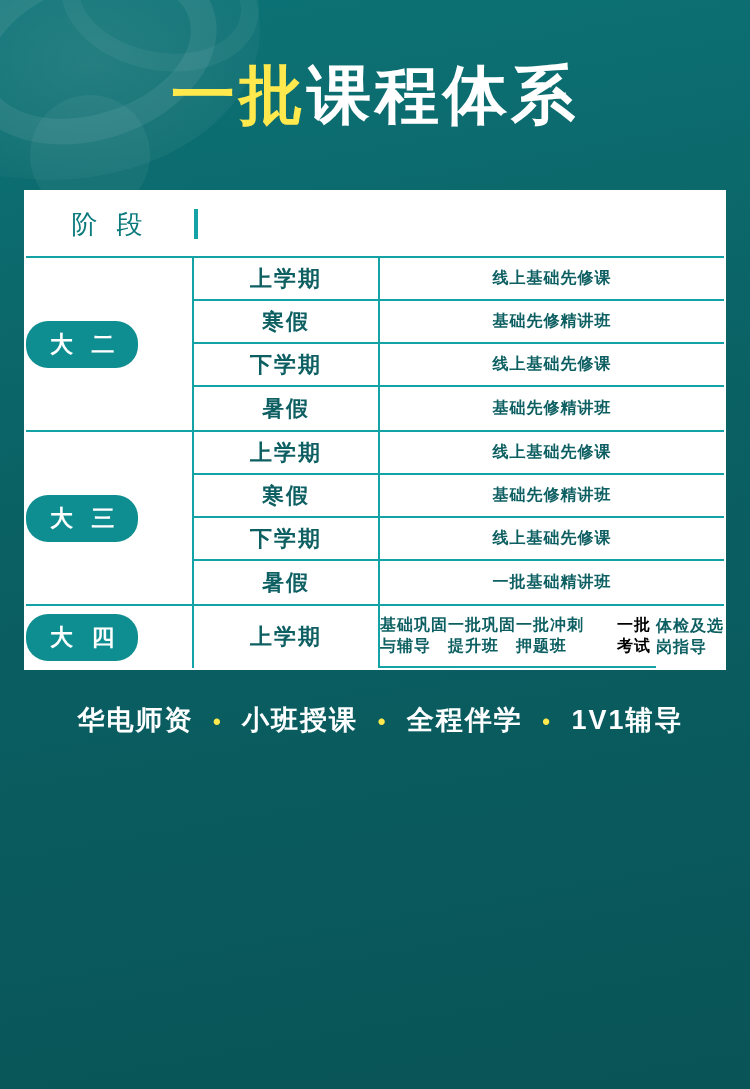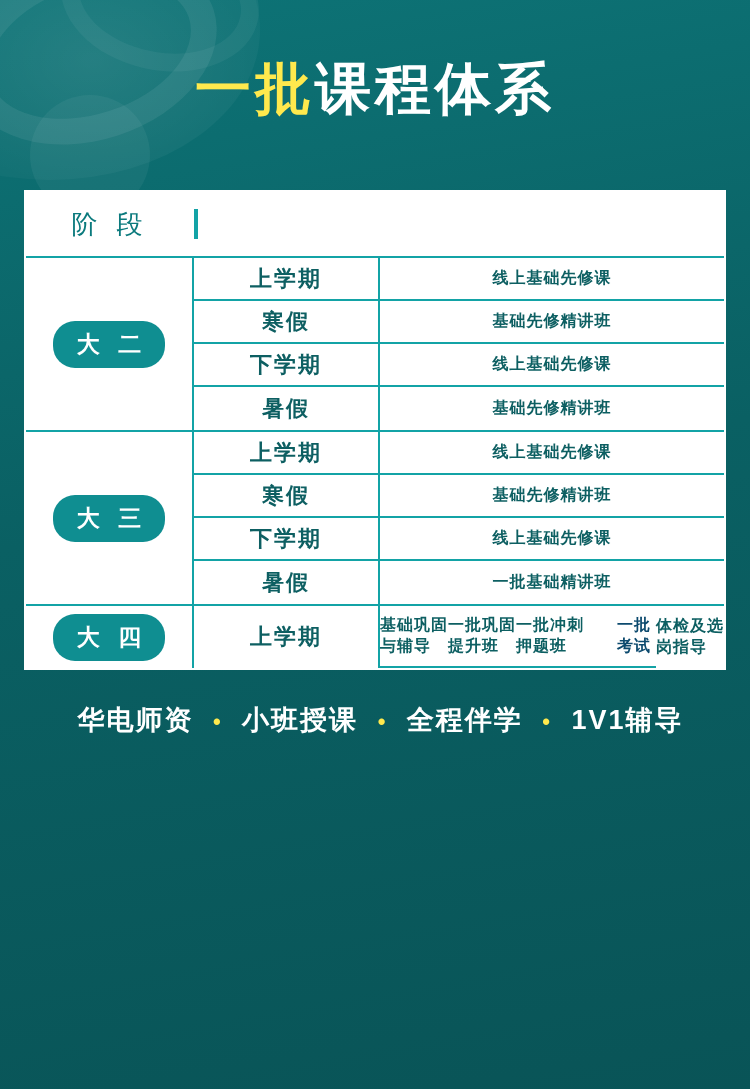--- a/index.html
+++ b/index.html
@@ -48,21 +48,21 @@
     background: rgba(255,255,255,0.05);
   }
 
   .title-wrap {
     position: relative;
     text-align: center;
     padding-top: 52px;
     height: 176px;
   }
   .title {
-    font-size: 56px;
+    font-size: 64px;
     font-weight: bold;
     letter-spacing: 4px;
     color: #ffffff;
     font-family: Liberation Serif, serif;
   }
   .title .hl { color: #ffe94d; }
 
   
   .table {
     position: relative;
@@ -98,21 +98,21 @@
   .stage-group {
     display: flex;
     border-bottom: 2px solid #13a3a6;
   }
   .stage-group:last-child { border-bottom: none; }
   .stage-cell {
     width: 168px;
     flex: none;
     display: flex;
     align-items: center;
-    justify-content: center;
+    justify-content: flex-start;
     border-right: 2px solid #13a3a6;
   }
   .pill {
     background: #0f8e91;
     color: #ffffff;
     font-size: 23px;
     font-weight: bold;
     letter-spacing: 6px;
     padding: 8px 18px 8px 24px;
     border-radius: 22px;
@@ -145,21 +145,21 @@
     flex: 1 1 auto;
     display: flex;
     align-items: center;
     justify-content: center;
     color: #0d5f62;
     font-size: 16px;
     font-weight: bold;
     letter-spacing: 1px;
     padding: 9px 0;
   }
-  .course.alert { color: #0c4a6e; padding-left: 33px; }
+  .course.alert { color: #000000; padding-left: 33px; }
 
   
   .merged {
     display: flex;
     flex: 1 1 auto;
   }
   .merged .period-merged {
     width: 186px;
     flex: none;
     display: flex;

